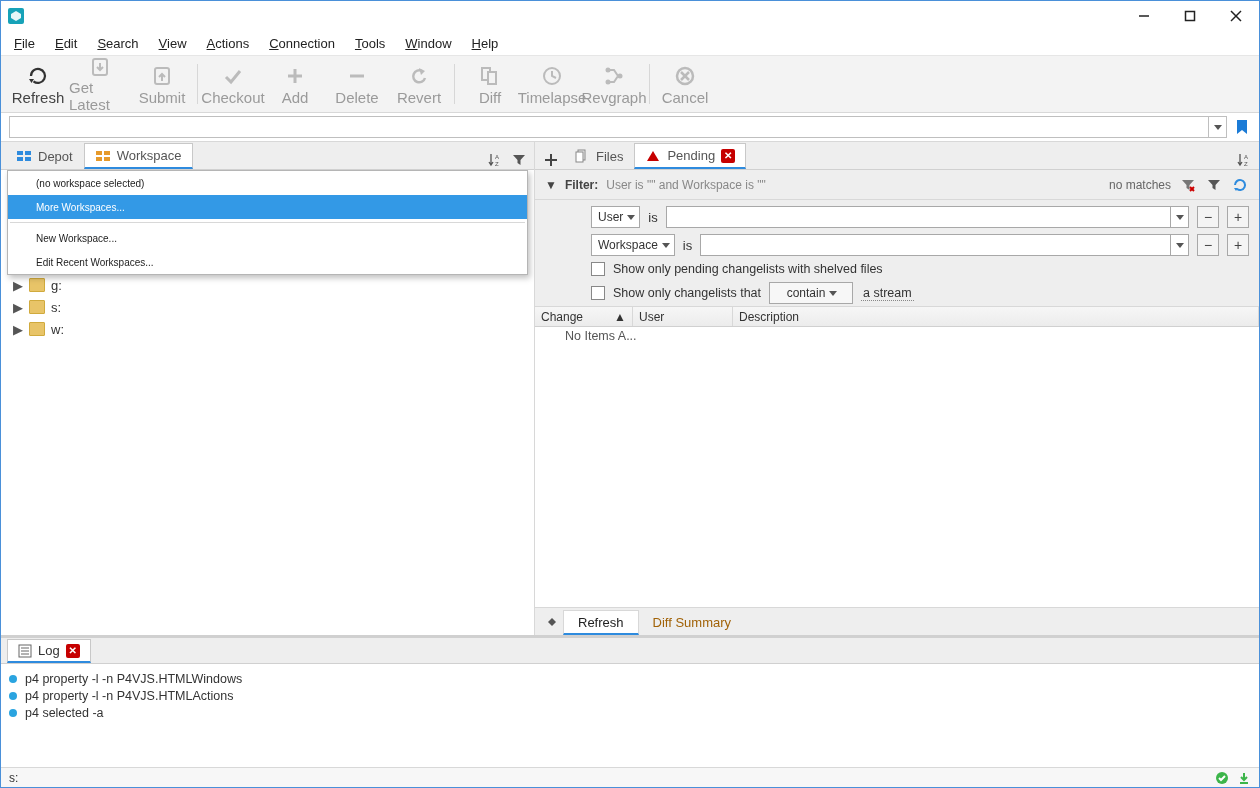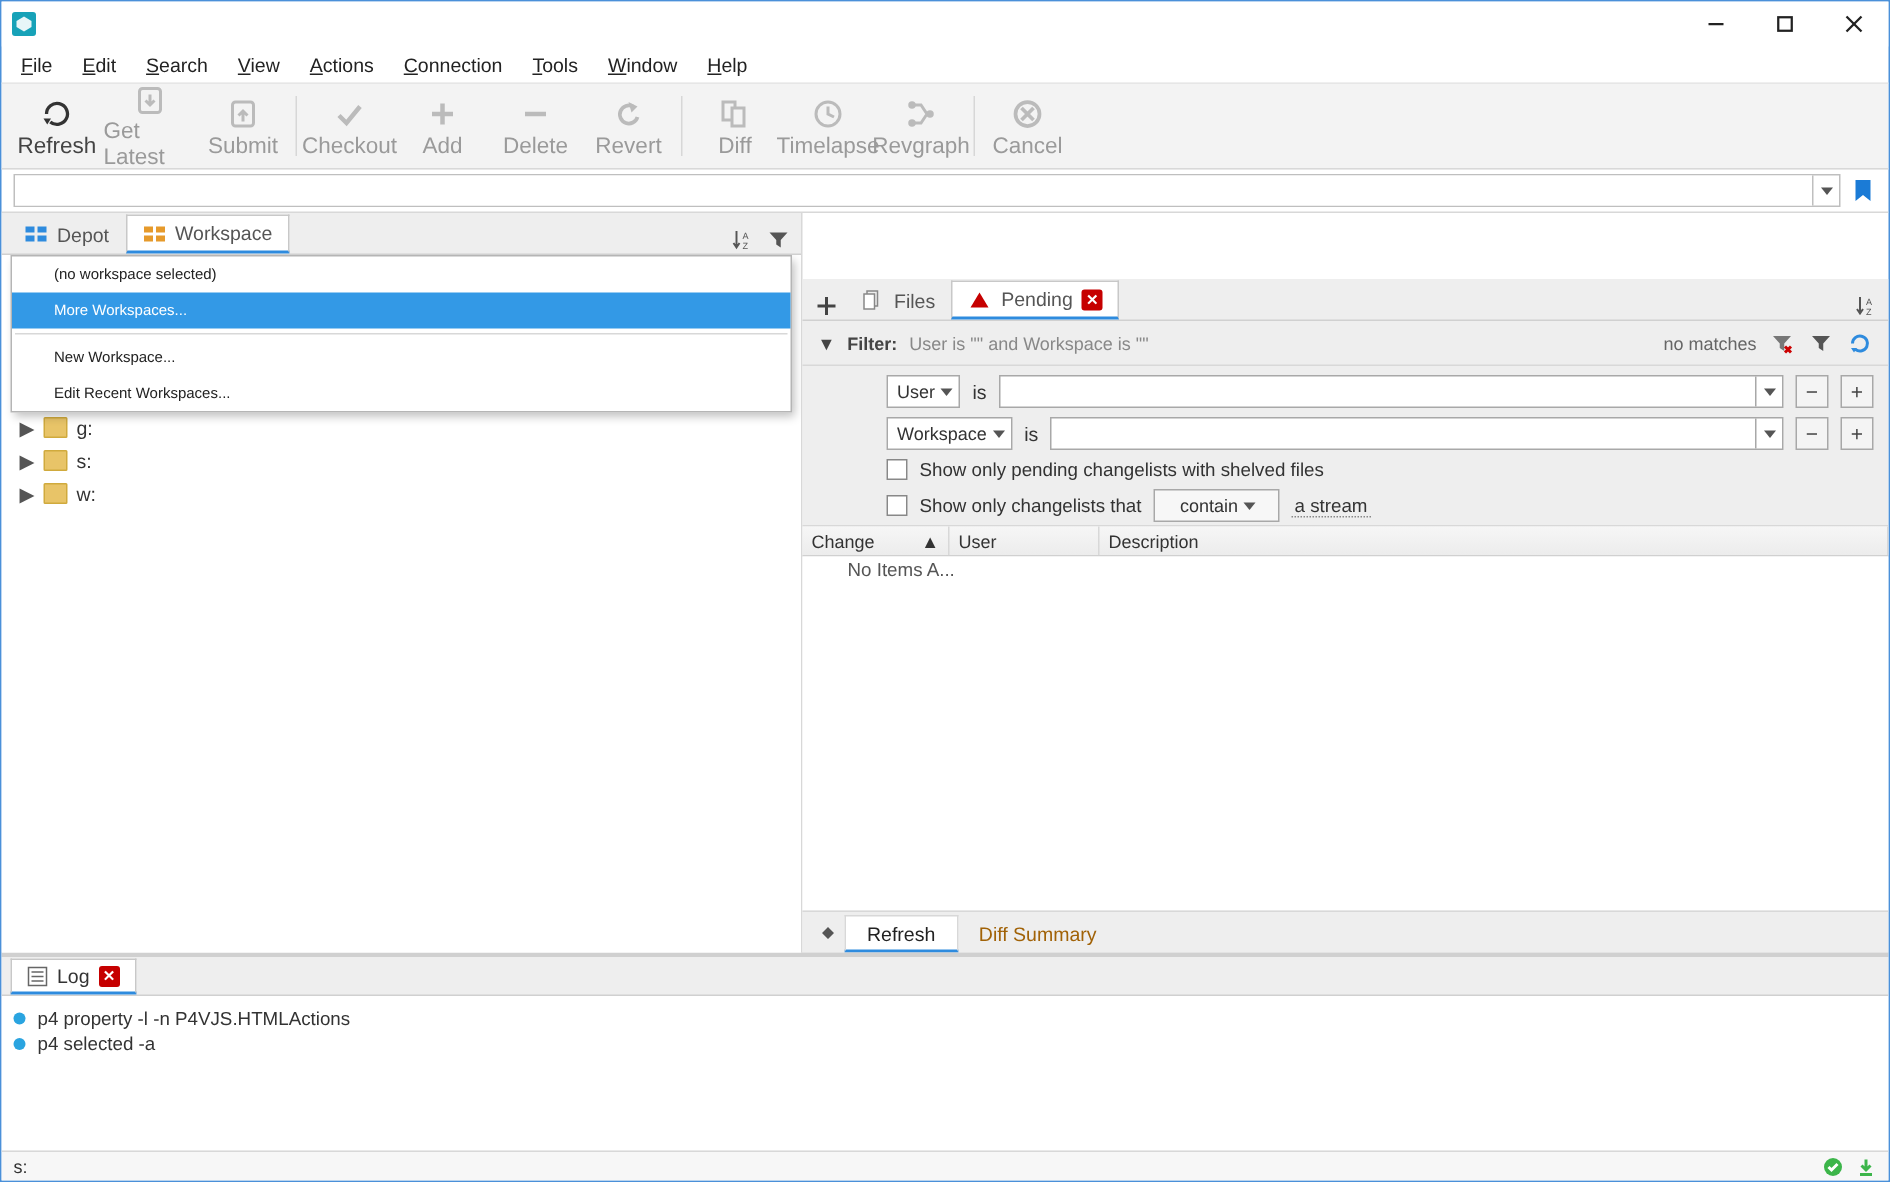--- a/index.html
+++ b/index.html
@@ -17,21 +17,21 @@
 .tbbtn.enabled { color:#444; }
 .tbbtn .ticon { width:28px; height:26px; display:flex; align-items:center; justify-content:center; }
 .tbsep { width:1px; height:40px; background:#d7d7d7; margin: 0 4px; }
 .addrbar { height: 28px; display:flex; align-items:center; padding: 4px 8px 4px 8px; gap:6px; }
 .addrbar .combo { flex:1; height:22px; border:1px solid #bfbfbf; display:flex; }
 .addrbar .combo input { flex:1; border:none; outline:none; padding:0 4px; font-size:12px; }
 .addrbar .combo .dd { width:18px; border-left:1px solid #bfbfbf; display:flex; align-items:center; justify-content:center; }
 .bookmark { width:18px; height:18px; display:flex; align-items:center; justify-content:center; color:#1b7bd6; }
 .workarea { flex:1; display:flex; min-height:0; border-top:1px solid #d8d8d8; }
 .pane-left { width: 534px; display:flex; flex-direction:column; border-right:1px solid #d8d8d8; min-height:0; }
-.pane-right { flex:1; display:flex; flex-direction:column; min-height:0;margin-top:44px; }
+.pane-right { flex:1; display:flex; flex-direction:column; min-height:0; }
 .tabs { height:28px; display:flex; align-items:flex-end; background:#eee; border-bottom:1px solid #d0d0d0; padding-left:4px; gap:0; position:relative; }
 .tab { height:26px; display:flex; align-items:center; padding:0 10px; font-size:13px; color:#555; gap:6px; border:1px solid transparent; }
 .tab.active { background:#fff; border:1px solid #c8c8c8; border-bottom:2px solid #2e8bde; }
 .tab .ticon2 { width:16px; height:16px; display:flex; align-items:center; justify-content:center; }
 .tabs .tabtools { margin-left:auto; display:flex; gap:6px; padding-right:6px; align-items:center; }
 .toolicn { width:18px; height:18px; display:flex; align-items:center; justify-content:center; color:#555; }
 .tree { flex:1; position:relative; background:#fff; overflow:hidden; }
 .tree-row { display:flex; align-items:center; height:22px; padding-left:12px; font-size:13px; color:#333; gap:6px; }
 .tree-row .exp { width:10px; color:#555; }
 .tree-row .folder { width:16px; height:14px; background:#e8c468; border:1px solid #d0aa3d; border-radius:1px; }
@@ -449,20 +449,24 @@
             <line x1="3" y1="10" x2="11" y2="10" stroke="#666"></line>
           </svg>
         </span>
       <span>Log</span>
       <span class="smallred">✕</span>
     </div>
   </div>
   <div class="logbody" id="logbody">
       <div class="lrow">
         <span class="dot"></span>
+        <span>p4 property -l -n P4VJS.HTMLWindows</span>
+      </div>
+      <div class="lrow">
+        <span class="dot"></span>
         <span>p4 property -l -n P4VJS.HTMLActions</span>
       </div>
       <div class="lrow">
         <span class="dot"></span>
         <span>p4 selected -a</span>
       </div>
     </div>
 </div>
 
 <div class="statusbar">

